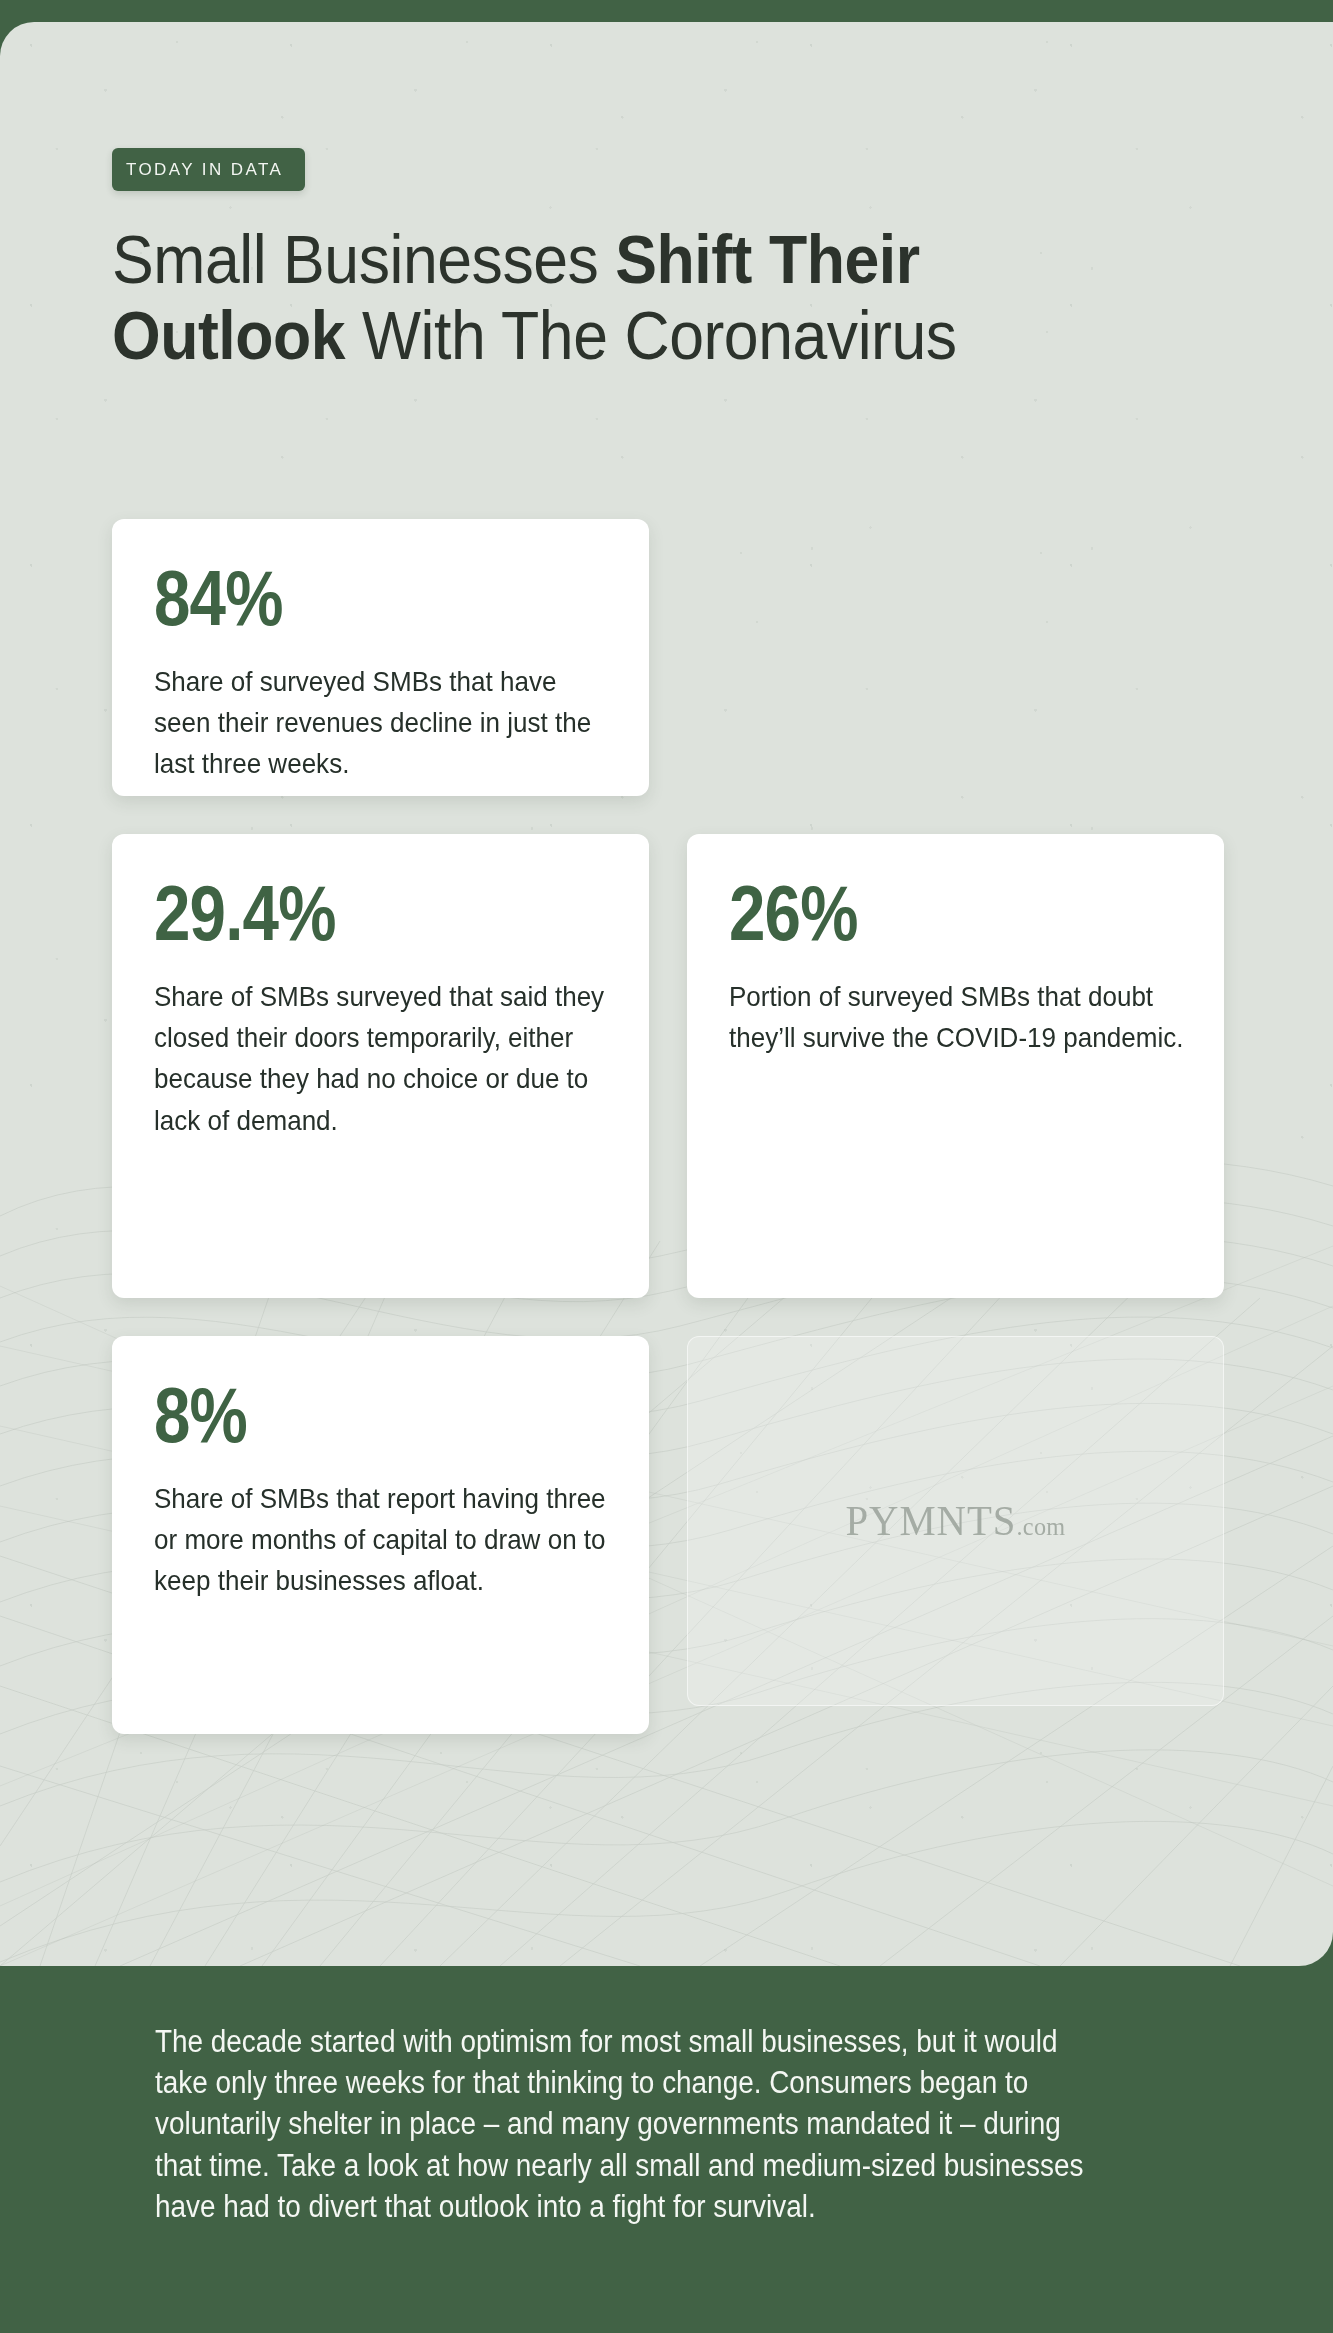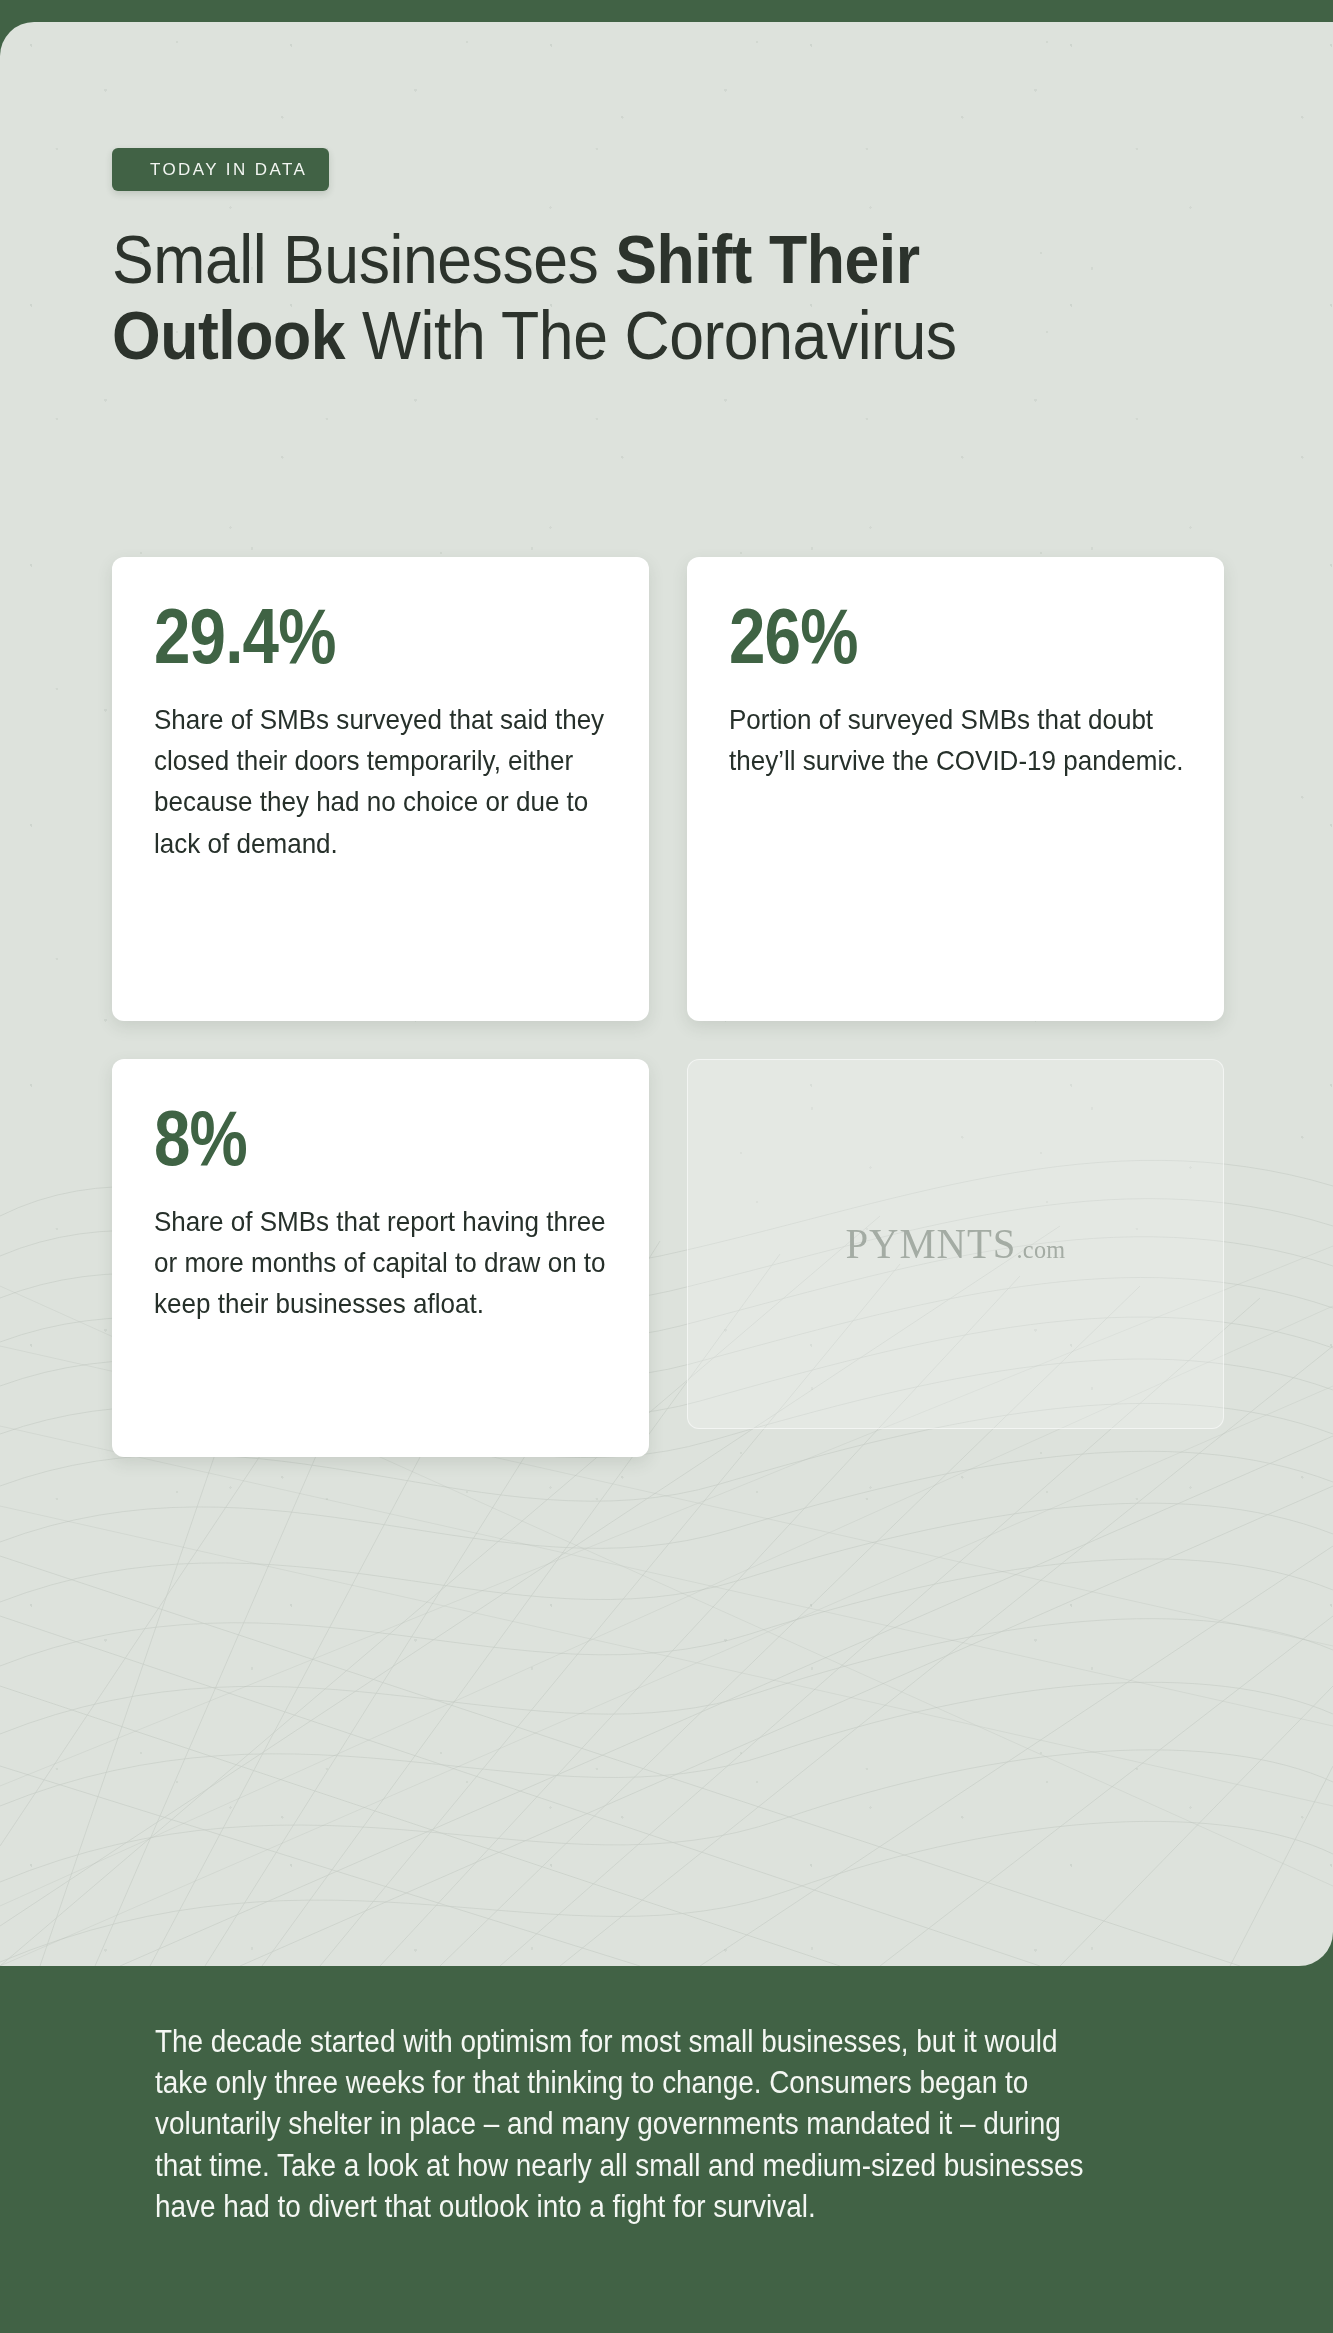--- a/index.html
+++ b/index.html
@@ -65,21 +65,21 @@
   
   .header { position: absolute; left: 112px; top: 126px; width: 1120px; }
 
   .badge {
     display: inline-block;
     background: #416245;
     color: #f2f5f1;
     font-size: 17px;
     letter-spacing: 2.4px;
     font-weight: 400;
-    padding: 12px 22px 11px 38px;
+    padding: 12px 22px 11px 14px;
     border-radius: 6px;
     box-shadow: 0 3px 7px rgba(40,55,40,.16);
   }
 
   .headline {
     margin-top: 30px;
     font-size: 68px;
     line-height: 1.12;
     color: #2c332c;
     font-weight: 300;
@@ -256,20 +256,24 @@
         </span>
         <span class="l2">
           <b>Outlook</b><span> With The Coronavirus</span>
         </span>
       </h1>
     </div>
 
     <div class="grid">
 
       <div class="row r1">
+        <div class="card col-left">
+          <div class="stat">84%</div>
+          <div class="desc">Share of surveyed SMBs that have seen their revenues decline in just the last three weeks.</div>
+        </div>
       </div>
 
       <div class="row r2">
         <div class="card col-left">
           <div class="stat">29.4%</div>
           <div class="desc">Share of SMBs surveyed that said they closed their doors temporarily, either because they had no choice or due to lack of demand.</div>
         </div>
         <div class="card col-right">
           <div class="stat">26%</div>
           <div class="desc">Portion of surveyed SMBs that doubt they’ll survive the COVID-19 pandemic.</div>

